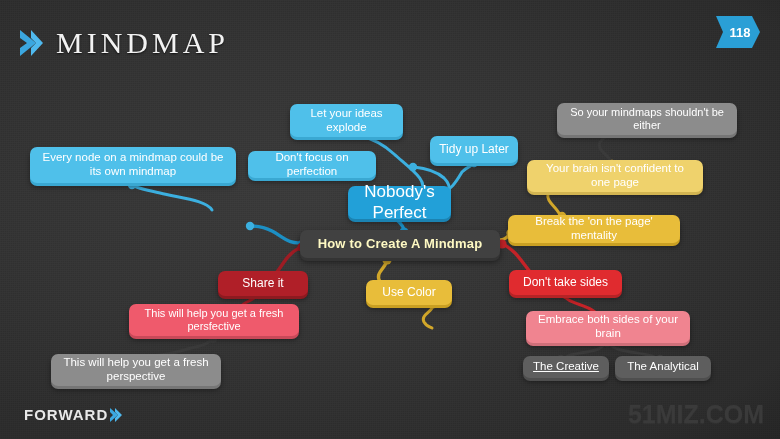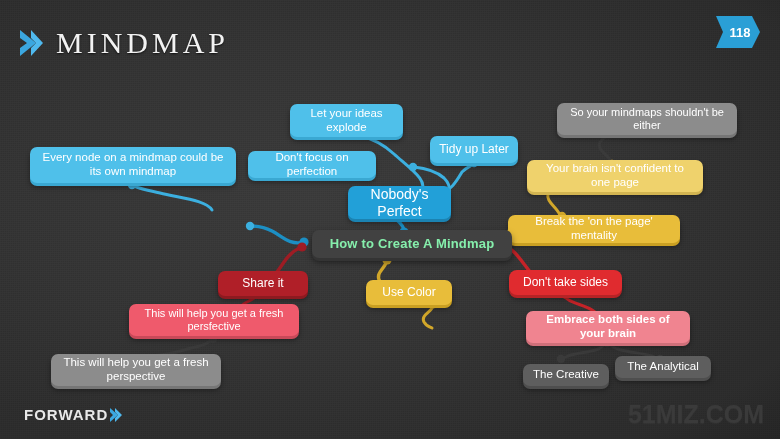--- a/index.html
+++ b/index.html
@@ -131,32 +131,31 @@
     padding: 3px 8px;
     line-height: 1.18;
     box-shadow: 0 2px 3px rgba(0,0,0,0.45);
   }
   .node.sky      { background: #4fc0ea; box-shadow: 0 3px 0 #3aa8d2, 0 4px 5px rgba(0,0,0,0.4); }
   .node.blue     { background: #22a0d8; box-shadow: 0 3px 0 #1b83b2, 0 4px 5px rgba(0,0,0,0.4); }
   .node.gold     { background: #e8bd3a; box-shadow: 0 3px 0 #c99f22, 0 4px 5px rgba(0,0,0,0.4); }
   .node.sand     { background: #efd26c; box-shadow: 0 3px 0 #d2b451, 0 4px 5px rgba(0,0,0,0.4); }
   .node.lightsand{ background: #f7dd80; box-shadow: 0 3px 0 #dcc268, 0 4px 5px rgba(0,0,0,0.4); }
   .node.crimson  { background: #b01f28; box-shadow: 0 3px 0 #8d1a20, 0 4px 5px rgba(0,0,0,0.4); }
-  .node.red      { background: #e02b2f; box-shadow: 0 3px 0 #b62326, 0 4px 5px rgba(0,0,0,0.4); border-radius: 8px; }
+  .node.red      { background: #e02b2f; box-shadow: 0 3px 0 #b62326, 0 4px 5px rgba(0,0,0,0.4); }
   .node.pink     { background: #ef5a6c; box-shadow: 0 3px 0 #c94959, 0 4px 5px rgba(0,0,0,0.4); }
   .node.salmon   { background: #f08490; box-shadow: 0 3px 0 #cf6f79, 0 4px 5px rgba(0,0,0,0.4); }
   .node.gray     { background: #8c8c8c; box-shadow: 0 3px 0 #767676, 0 4px 5px rgba(0,0,0,0.4); }
   .node.darkgray { background: #5e5e5e; box-shadow: 0 3px 0 #4e4e4e, 0 4px 5px rgba(0,0,0,0.4); }
   .node.center {
     background: #414141;
     box-shadow: 0 3px 0 #343434, 0 4px 6px rgba(0,0,0,0.5);
     font-weight: bold;
-    color: #86efac;
+    color: #fef9c3;
     letter-spacing: 0.2px;
-    margin-left: 12px;
   }
   .node .label { display: block; width: 100%; }
 </style>
 </head>
 <body>
 
 <div id="slide">
 
   <div id="header-title">
     <svg class="chevron" viewBox="0 0 26 30">
@@ -255,21 +254,21 @@
   </div>
 
   <div class="node sky" style="left:248px; top:151px; width:128px; height:27px; font-size:11.5px;">
     <span class="label">Don't focus on perfection</span>
   </div>
 
   <div class="node sand" style="left:527px; top:160px; width:176px; height:32px; font-size:11.5px;">
     <span class="label">Your brain isn't confident to one page</span>
   </div>
 
-  <div class="node blue" style="left:348px; top:186px; width:103px; height:33px; font-size:14px;">
+  <div class="node blue" style="left:348px; top:186px; width:103px; height:33px; font-size:17px;">
     <span class="label">Nobody's Perfect</span>
   </div>
 
 
   <div class="node gold" style="left:508px; top:215px; width:172px; height:28px; font-size:11.5px;">
     <span class="label">Break the 'on the page' mentality</span>
   </div>
 
   <div class="node center" style="left:300px; top:230px; width:200px; height:28px; font-size:13px;">
     <span class="label">How to Create A Mindmap</span>
@@ -284,30 +283,30 @@
   </div>
 
   <div class="node red" style="left:509px; top:270px; width:113px; height:25px; font-size:12px;">
     <span class="label">Don't take sides</span>
   </div>
 
   <div class="node pink" style="left:129px; top:304px; width:170px; height:32px; font-size:11px;">
     <span class="label">This will help you get a fresh persfective</span>
   </div>
 
-  <div class="node salmon" style="left:526px; top:311px; width:164px; height:32px; font-size:11.5px;font-weight:bold;">
+  <div class="node salmon" style="left:526px; top:311px; width:164px; height:32px; font-size:11.5px;">
     <span class="label">Embrace both sides of your brain</span>
   </div>
 
 
   <div class="node gray" style="left:51px; top:354px; width:170px; height:32px; font-size:11.5px;">
     <span class="label">This will help you get a fresh perspective</span>
   </div>
 
-  <div class="node darkgray" style="left:523px; top:364px; width:86px; height:22px; font-size:11.5px;">
+  <div class="node darkgray" style="left:523px; top:356px; width:86px; height:22px; font-size:11.5px;text-decoration:underline;">
     <span class="label">The Creative</span>
   </div>
 
   <div class="node darkgray" style="left:615px; top:356px; width:96px; height:22px; font-size:11.5px;">
     <span class="label">The Analytical</span>
   </div>
 
   <div id="footer-logo">
     <span class="fw-text">FORWARD</span>
     <svg class="fw-chevron" viewBox="0 0 13 16">

